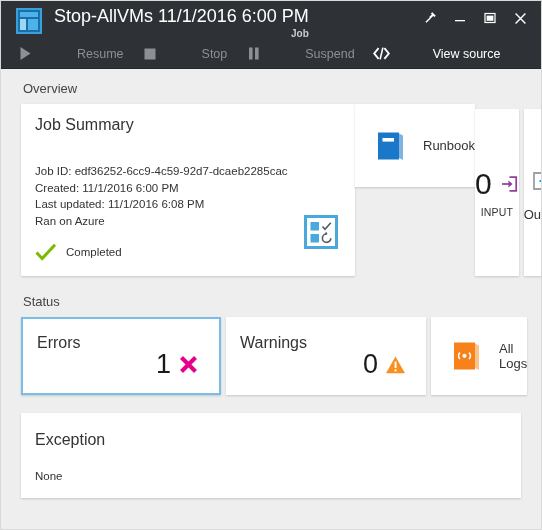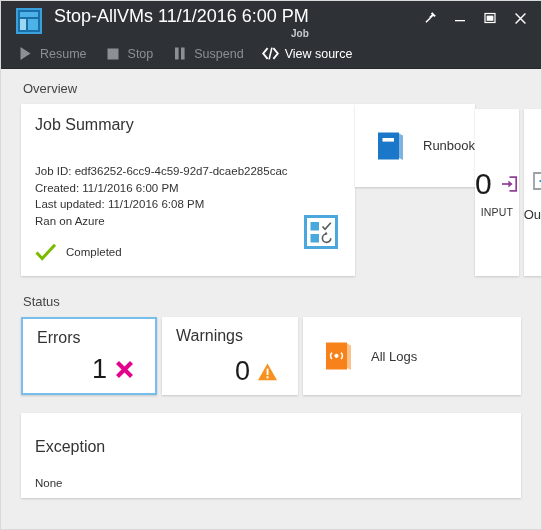--- a/index.html
+++ b/index.html
@@ -116,20 +116,21 @@
     border-bottom: 1px solid #26292c;
   }
   .cmd {
     display: flex;
     align-items: center;
     height: 26px;
     margin-right: 18px;
     color: #8b9096;
     font-size: 12.5px;
     white-space: nowrap;
+    gap: 37px;
   }
   .cmd.enabled { color: #ffffff; }
   .cmd .ci {
     width: 17px;
     height: 16px;
     margin-right: 6px;
     display: flex;
     align-items: center;
     justify-content: center;
   }
@@ -270,26 +271,26 @@
     margin-top: 9px;
   }
 
   
   .status-row {
     display: flex;
     height: 78px;
     margin-bottom: 18px;
   }
   .count-tile {
-    width: 136px;
+    width: 200px;
     flex: none;
     padding: 11px 14px 10px 14px;
     display: flex;
     flex-direction: column;
-    justify-content: space-between;
+    justify-content: center;
   }
   .count-tile.second { margin-left: 5px; }
   .count-row {
     display: flex;
     align-items: center;
     justify-content: flex-end;
     padding-right: 6px;
   }
   .count-num {
     font-size: 27px;
@@ -314,21 +315,21 @@
   .logs-tile .bk { width: 30px; height: 32px; flex: none; }
   .logs-label {
     margin-left: 17px;
     font-size: 13px;
     color: #333333;
   }
 
   
   .exception-tile {
     height: 85px;
-    padding: 26px 14px 0 14px;
+    padding: 19px 14px 0 14px;
   }
   .exception-value {
     font-size: 11.5px;
     color: #333333;
     margin-top: 22px;
   }
 </style>
 </head>
 <body>
 

